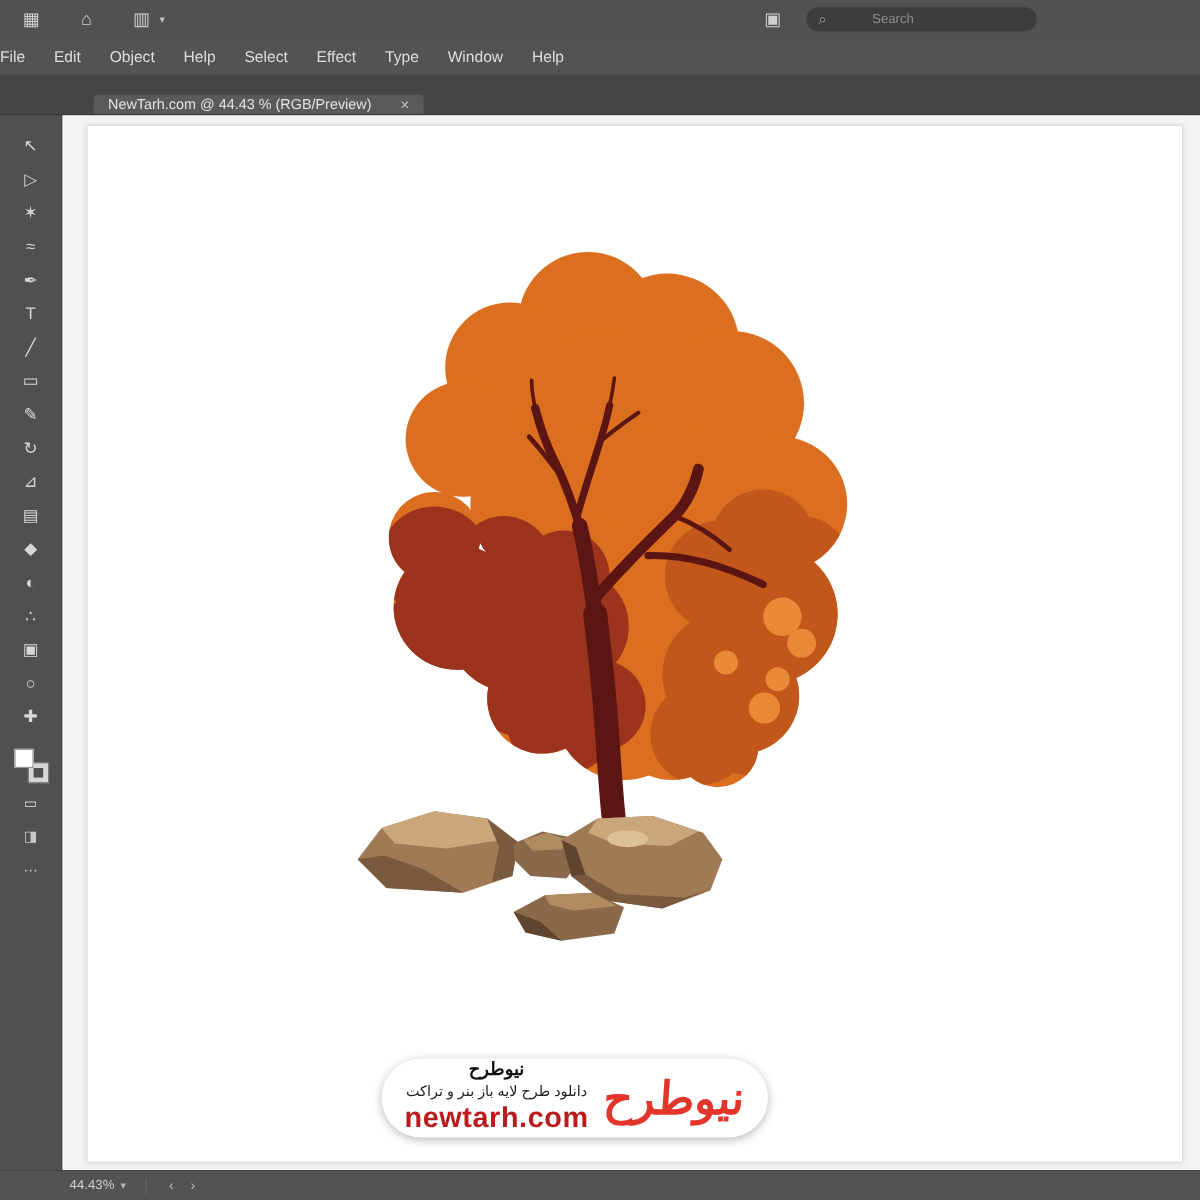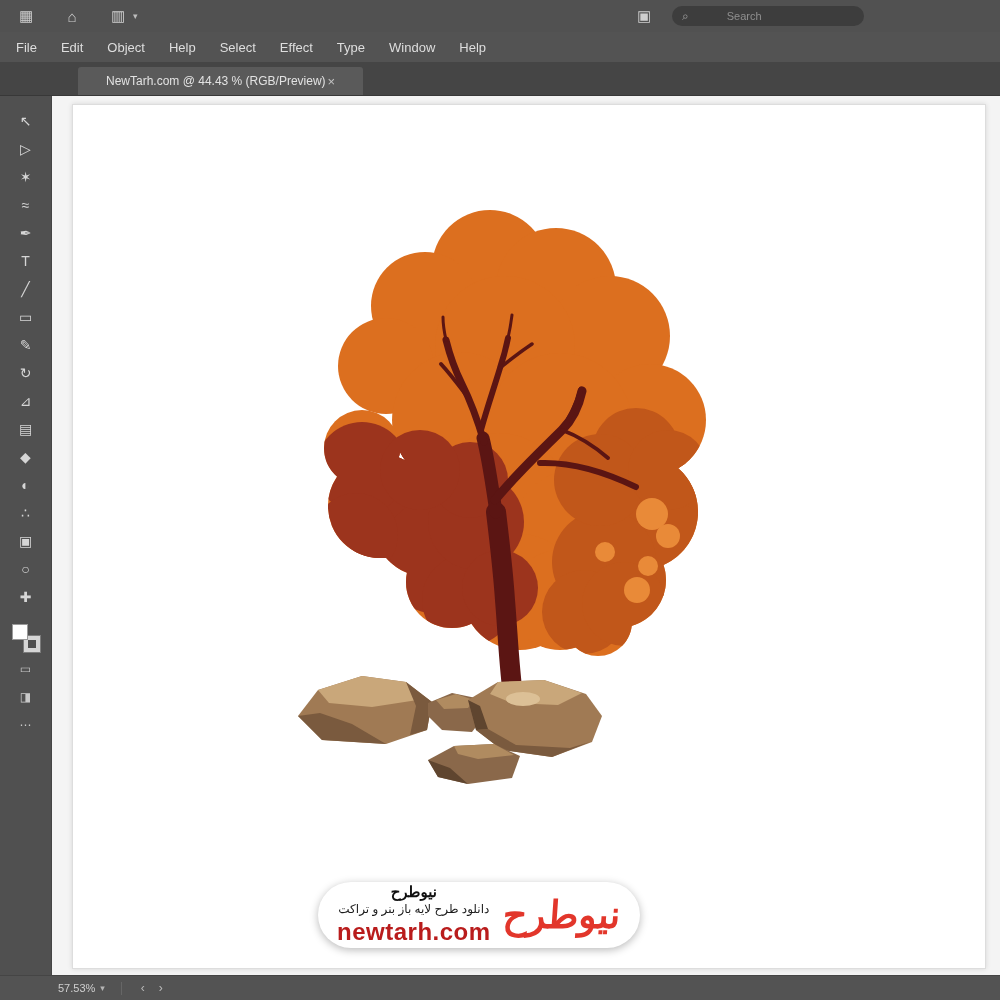--- a/index.html
+++ b/index.html
@@ -17,28 +17,28 @@
   .grp-right { margin-left:auto; display:flex; align-items:center; gap:16px; }
   .search { display:flex; align-items:center; gap:6px; background:#3d3d3d; border-radius:12px;
             height:20px; width:192px; padding:0 10px; }
   .search .mag { color:#9a9a9a; font-size:12px; }
   .search input { background:transparent; border:none; outline:none; color:#cfcfcf;
                   font-size:11px; width:150px; font-family:Liberation Sans, sans-serif;margin-left:32px; }
   .search input::placeholder { color:#8f8f8f; }
 
   
   .menubar { position:absolute; left:0; top:32px; width:1000px; height:30px; background:#535353;
-             display:flex; align-items:center; gap:24px; padding-left:16px; }
+             display:flex; align-items:center; gap:24px; }
   .menubar span { color:#dedede; font-size:13px; cursor:pointer; }
 
   
   .tabstrip { position:absolute; left:0; top:62px; width:1000px; height:34px; background:#454545;
               display:flex; align-items:flex-end; border-bottom:1px solid #383838; }
-  .tab { margin-left:78px; height:28px; background:#5a5a5a; display:flex; align-items:center;
-         gap:2px; padding:0 28px; border-radius:3px 3px 0 0; cursor:pointer; }
+  .tab { margin-left:78px; height:16px; background:#5a5a5a; display:flex; align-items:center;
+         gap:24px; padding:0 12px; border-radius:3px 3px 0 0; cursor:pointer; }
   .tab .title { color:#e2e2e2; font-size:12px; white-space:nowrap; }
   .tab .close { color:#c2c2c2; font-size:13px; cursor:pointer; }
 
   
   .toolbar { position:absolute; left:0; top:96px; width:52px; bottom:25px; background:#505050;
              border-right:1px solid #454545; display:flex; flex-direction:column; align-items:center;
              padding-top:14px; gap:6px; }
   .tool { width:26px; height:22px; display:flex; align-items:center; justify-content:center;
           color:#d6d6d6; font-size:14px; cursor:pointer; border-radius:3px; }
   .swatches { position:relative; width:28px; height:28px; margin-top:10px; }
@@ -268,21 +268,21 @@
     <div class="wm-texts">
       <div class="wm-brand" dir="rtl">نیوطرح</div>
       <div class="wm-tagline" dir="rtl">دانلود طرح لایه باز بنر و تراکت</div>
       <div class="wm-domain">newtarh.com</div>
     </div>
     <div class="wm-logo" dir="rtl">نیوطرح</div>
   </div>
 
   <div class="statusbar">
     <div class="zoombox">
-      <span>57.53%</span>
+      <span>44.43%</span>
       <span class="chev">▾</span>
     </div>
     <div class="sb-sep"></div>
     <span class="sb-nav">‹</span>
     <span class="sb-nav">›</span>
   </div>
 
 </div>
 
 </body></html>

